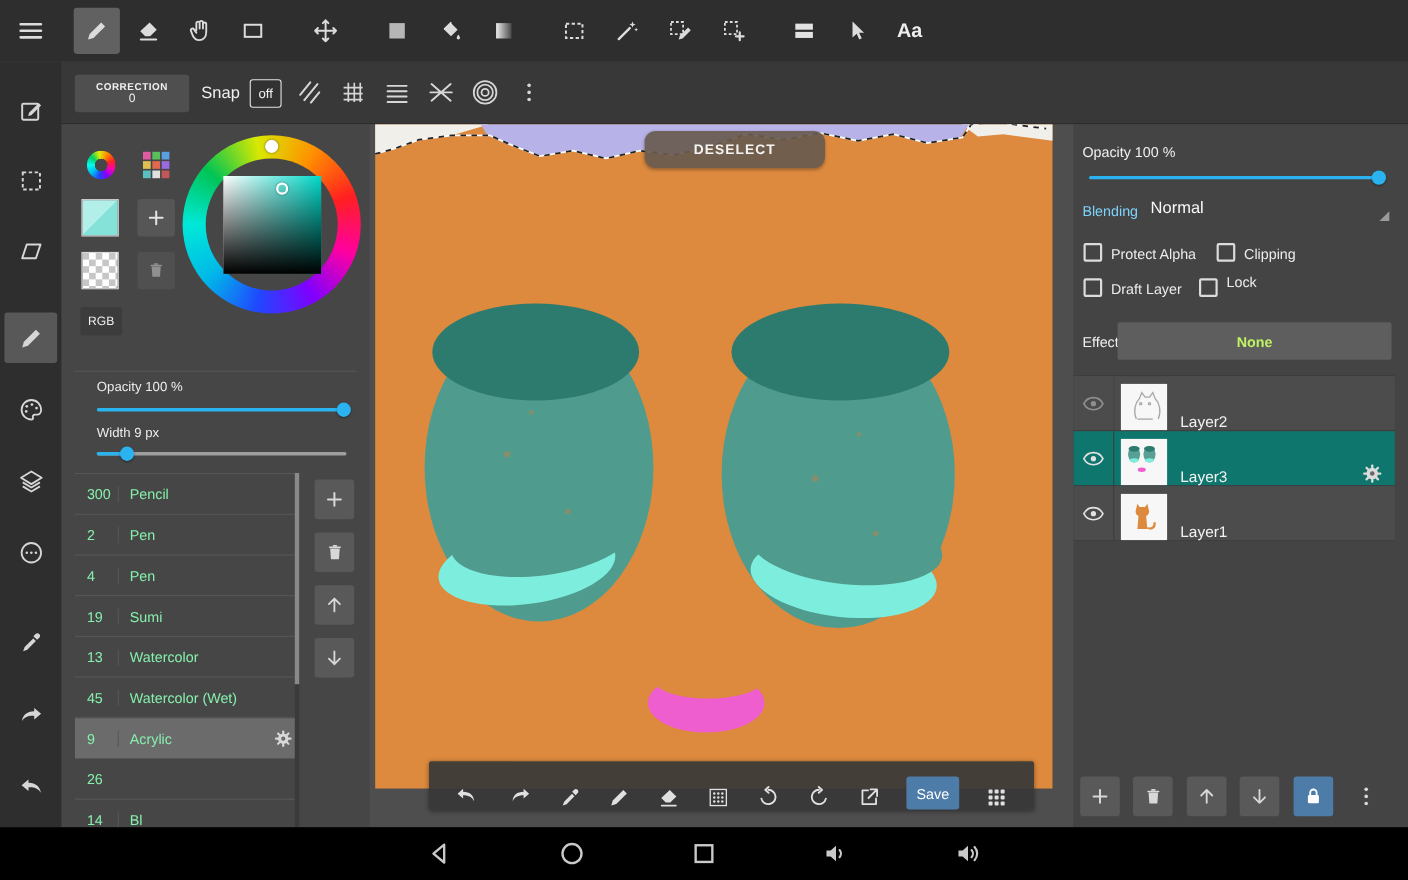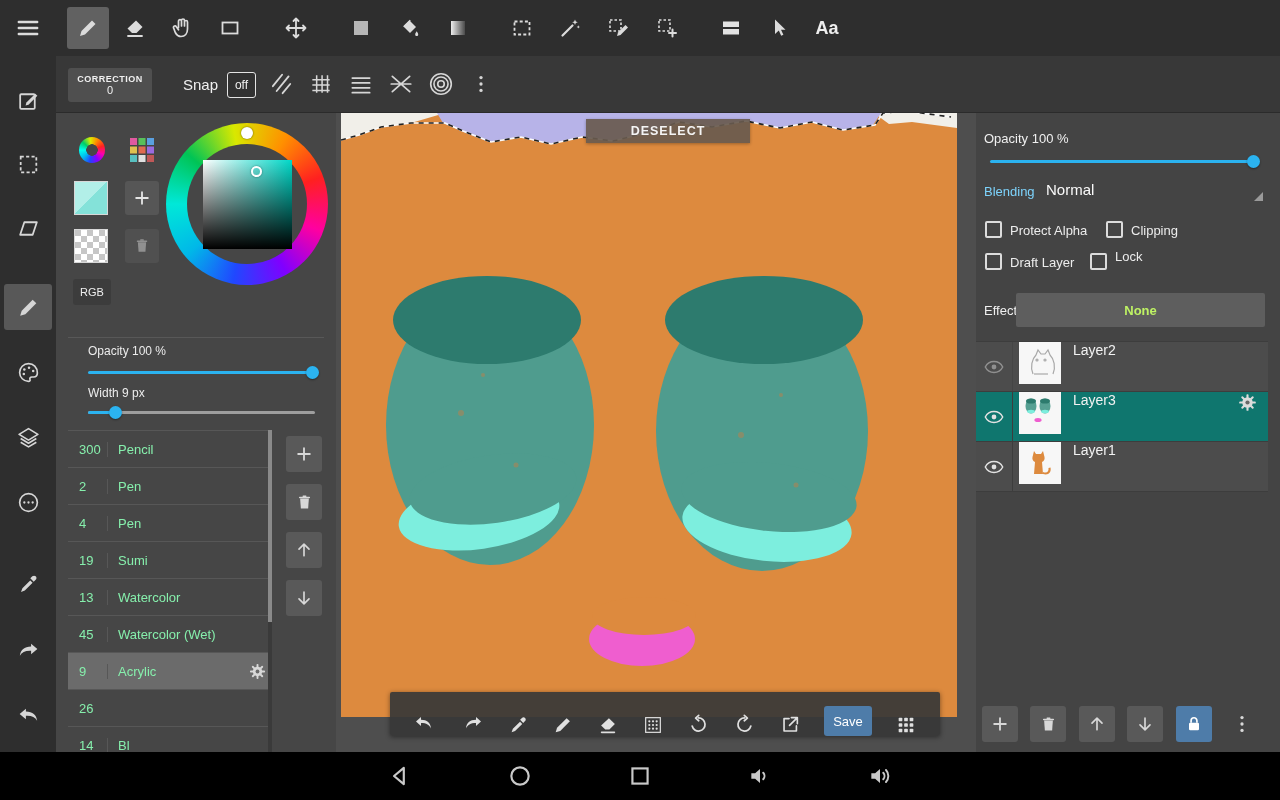--- a/index.html
+++ b/index.html
@@ -13,21 +13,21 @@
   .snapbtn{position:absolute;top:8px;width:40px;height:40px;display:flex;align-items:center;justify-content:center;color:#d6d6d6}
   .sqbtn{position:absolute;width:36px;height:36px;background:#595959;border-radius:3px;display:flex;align-items:center;justify-content:center;color:#d8d8d8}
   .knob{position:absolute;width:13px;height:13px;border-radius:50%;background:#2bb3f0;box-shadow:0 1px 2px rgba(0,0,0,.4)}
   .track{position:absolute;height:3px;background:#9e9e9e;border-radius:2px}
   .cb{position:absolute;width:17px;height:17px;border:2px solid #dcdcdc;border-radius:2px}
   .cblabel{position:absolute;font-size:13px;color:#ececec}
   .brushrow{height:37px;display:flex;align-items:center;border-bottom:1px solid #575757;font-size:13px;color:#86efac}
   .brushrow.sel{background:#6b6b6b}
   .bsize{width:39px;padding-left:11px;display:flex;align-items:center}
   .bname{flex:1;border-left:1px solid #575757;padding-left:10px;display:flex;align-items:center}
-  .layerrow{height:50px;display:flex;align-items:flex-start;border-bottom:1px solid #3d3d3d;background:#4c4c4c}
+  .layerrow{height:50px;display:flex;align-items:flex-end;border-bottom:1px solid #3d3d3d;background:#4c4c4c}
   .layerrow.sel{background:#0f766e}
   .eyecell{width:37px;height:100%;display:flex;align-items:center;justify-content:center;border-right:1px solid #3d3d3d;color:#e2e2e2;flex:0 0 37px}
   .thumb{width:42px;height:42px;margin-left:6px;background:#f7f7f7;overflow:hidden;flex:0 0 42px}
   .lname{margin-left:12px;font-size:14px;color:#f2f2f2}
   svg{display:block}
 </style>
 </head>
 <body>
 
 <div id="app">
@@ -121,21 +121,21 @@
       <svg width="24" height="24" viewBox="0 0 24 24">
           <path d="M8 3.5v14.5l3.8-3.4 2.4 5.2 2.2-1-2.4-5.1h4.5L8 3.5z" fill="currentColor"></path>
         </svg>
     </div>
     <div class="tool" style="left:806px">
       <span style="font-size:18px;font-weight:600;color:#eee">Aa</span>
     </div>
   </div>
 
   <div class="abs" style="left:56px;top:56px;width:1224px;height:57px;background:#383838;border-bottom:1px solid #2b2b2b">
-    <div class="abs flex" style="left:12px;top:12px;width:84px;height:34px;background:#4f4f4f;border-radius:3px;flex-direction:column">
+    <div class="abs flex" style="left:12px;top:12px;width:104px;height:34px;background:#4f4f4f;border-radius:3px;flex-direction:column">
       <span style="font-size:9px;font-weight:bold;letter-spacing:.5px;color:#f0f0f0">CORRECTION</span>
       <span style="font-size:11px;color:#f0f0f0">0</span>
     </div>
     <span class="abs" style="left:127px;top:20px;font-size:15px;color:#f0f0f0">Snap</span>
     <div class="abs flex" style="left:171px;top:16px;width:29px;height:26px;border:1.5px solid #e4e4e4;border-radius:3px;background:#323232">
       <span style="font-size:12px;color:#f0f0f0">off</span>
     </div>
     <div class="snapbtn" style="left:205px">
       <svg width="26" height="26" viewBox="0 0 24 24" fill="none" stroke="currentColor" stroke-width="1.7" stroke-linecap="round">
           <path d="M4.5 14L13 3.5M8 18.5L19 5M13.5 20.5l7-8.5"></path>
@@ -397,21 +397,21 @@
       <g fill="#c08049" opacity=".5">
         <circle cx="120" cy="300" r="3"></circle>
           <circle cx="175" cy="352" r="2.5"></circle>
           <circle cx="142" cy="262" r="2"></circle>
         <circle cx="400" cy="322" r="3"></circle>
           <circle cx="455" cy="372" r="2.5"></circle>
           <circle cx="440" cy="282" r="2"></circle>
       </g>
     </svg>
 
-    <div class="abs flex" style="left:250px;top:6px;width:164px;height:24px;background:rgba(104,90,78,.92);border-radius:0;box-shadow:0 1px 3px rgba(0,0,0,.3)">
+    <div class="abs flex" style="left:250px;top:6px;width:164px;height:34px;background:rgba(104,90,78,.92);border-radius:10px;box-shadow:0 1px 3px rgba(0,0,0,.3)">
       <span style="font-size:12.5px;font-weight:bold;letter-spacing:1px;color:#f4f4f4">DESELECT</span>
     </div>
 
     <div class="abs" style="left:54px;top:579px;width:550px;height:44px;background:rgba(56,56,56,.93);border-radius:2px;box-shadow:0 1px 5px rgba(0,0,0,.45);display:flex;align-items:flex-end;justify-content:space-evenly;color:#e0e0e0">
       <span>
           <svg width="24" height="24" viewBox="0 0 24 24">
             <path d="M8 5L3 9.5 8 14v-3c5.5 0 8.5 2 10 5.5C17.7 10.5 14 7.8 8 7.7V5z" fill="currentColor"></path>
           </svg>
         </span>
       <span>

